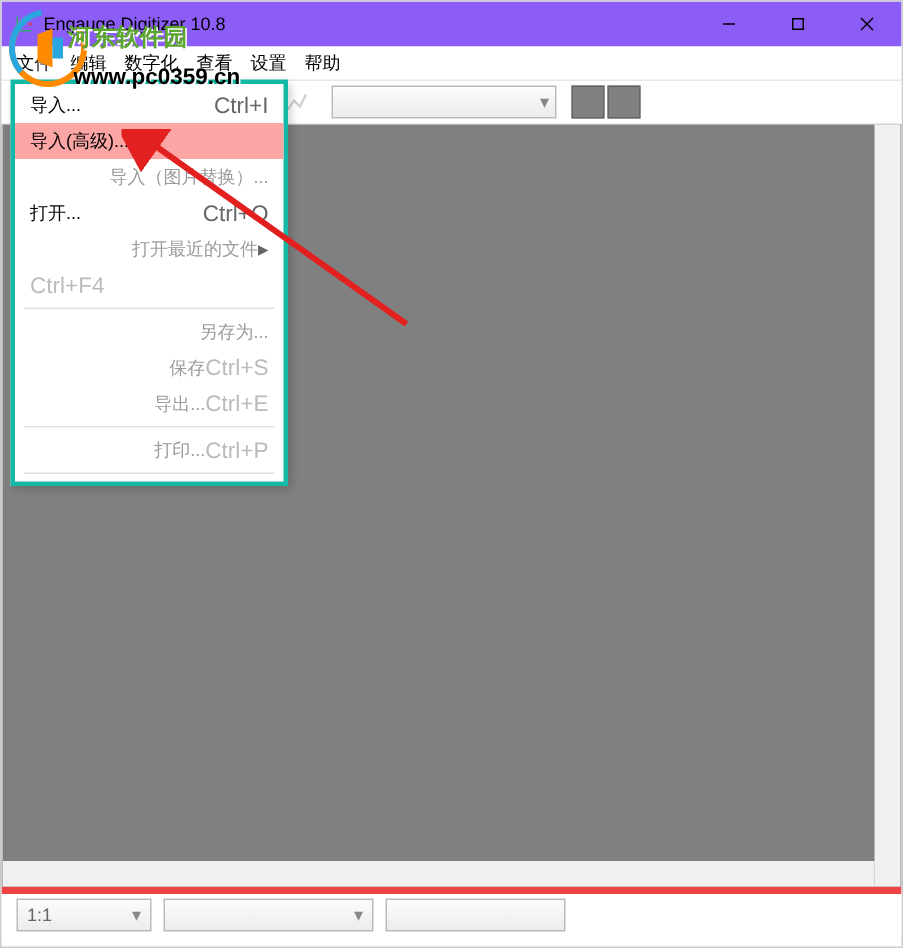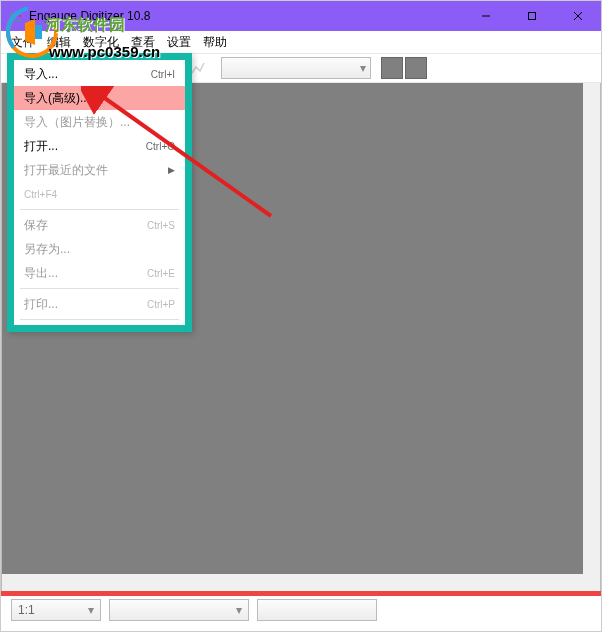--- a/index.html
+++ b/index.html
@@ -22,26 +22,26 @@
     .scrollbar-v { position: absolute; right: 0; top: 0; bottom: 17px; width: 17px; background: #f0f0f0; }
     .scrollbar-h { position: absolute; left: 0; right: 17px; bottom: 0; height: 17px; background: #f0f0f0; }
     .scrollbar-corner { position: absolute; right: 0; bottom: 0; width: 17px; height: 17px; background: #f0f0f0; }
     .statusbar { height: 32px; display: flex; align-items: center; gap: 8px; padding: 4px 10px; background: #fff; border-top: 5px solid #ef4444; }
     .status-combo { height: 22px; border: 1px solid #bbb; background: linear-gradient(#fcfcfc,#ececec); display: flex; align-items: center; padding: 0 6px; color: #666; font-size: 12px; }
     .status-combo .arrow { margin-left: auto; padding-left: 8px; color: #888; }
     .zoom { flex: 0 0 90px; }
     .coords-label { flex: 0 0 140px; }
     .coords-val { flex: 0 0 120px; }
     
-    .dropdown-menu { position: absolute; left: 6px; top: 52px; width: 185px; background: #fff; border: 7px solid #14b8a6; box-shadow: 2px 2px 6px rgba(0,0,0,0.2); z-index: 100; padding: 2px 0; }
+    .dropdown-menu { position: absolute; left: 6px; top: 52px; width: 185px; background: #fff; border: 3px solid #14b8a6; box-shadow: 2px 2px 6px rgba(0,0,0,0.2); z-index: 100; padding: 2px 0; }
     .menu-item { display: flex; align-items: center; height: 24px; padding: 0 10px; font-size: 12px; color: #000; cursor: default; }
     .menu-item.highlighted { background: #fca5a5; }
-    .menu-item.disabled { color: #9b9b9b; }
+    .menu-item.disabled { color: #9b9b9b; text-align: right; }
     .menu-item .label { flex: 1; }
-    .menu-item .shortcut { color: #666; font-size: 10px; }
+    .menu-item .shortcut { color: #666; font-size: 15px; }
     .menu-item.disabled .shortcut { color: #bbb; }
     .menu-sep { height: 1px; background: #e0e0e0; margin: 3px 6px; }
     .submenu-arrow { font-size: 9px; color: #666; }
     
     .watermark { position: absolute; left: 4px; top: 4px; z-index: 200; pointer-events: none; }
     .watermark .logo { width: 54px; height: 54px; border-radius: 50%; display:inline-block; }
     .watermark-text { position: absolute; left: 40px; top: 10px; font-size: 16px; font-weight: bold; color: #5aa62e; white-space: nowrap; text-shadow: 1px 1px 0 #fff; }
     .watermark-url { position: absolute; left: 44px; top: 38px; font-size: 15px; font-weight: bold; color: #000000; text-shadow: 1px 1px 0 #fff; }
     
     .red-arrow { position: absolute; z-index: 150; pointer-events: none; }
@@ -180,25 +180,25 @@
   </div>
   <div class="menu-item disabled">
     <span class="label">打开最近的文件</span>
     <span class="submenu-arrow">▶</span>
   </div>
   <div class="menu-item disabled">
     <span class="shortcut">Ctrl+F4</span>
   </div>
   <div class="menu-sep"></div>
   <div class="menu-item disabled">
+    <span class="label">另存为...</span>
+  </div>
+  <div class="menu-item disabled">
     <span class="label">保存</span>
     <span class="shortcut">Ctrl+S</span>
-  </div>
-  <div class="menu-item disabled">
-    <span class="label">另存为...</span>
   </div>
   <div class="menu-item disabled">
     <span class="label">导出...</span>
     <span class="shortcut">Ctrl+E</span>
   </div>
   <div class="menu-sep"></div>
   <div class="menu-item disabled">
     <span class="label">打印...</span>
     <span class="shortcut">Ctrl+P</span>
   </div>

